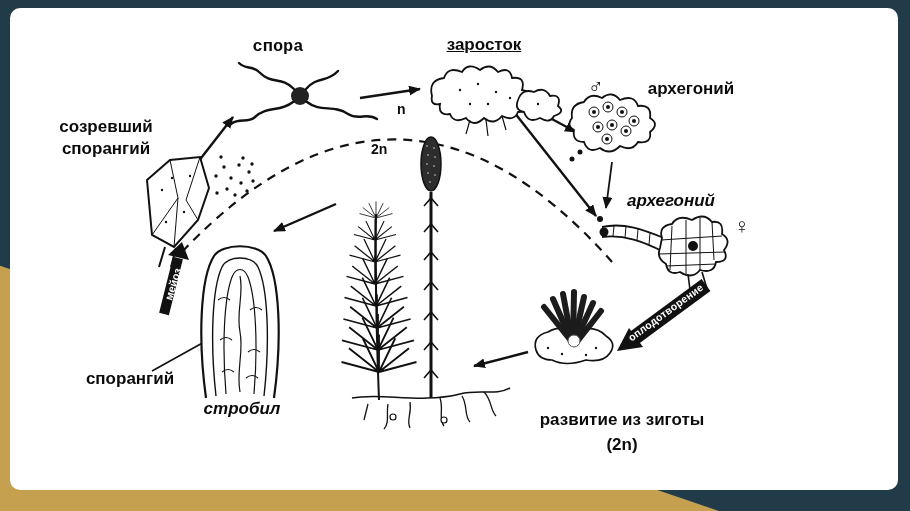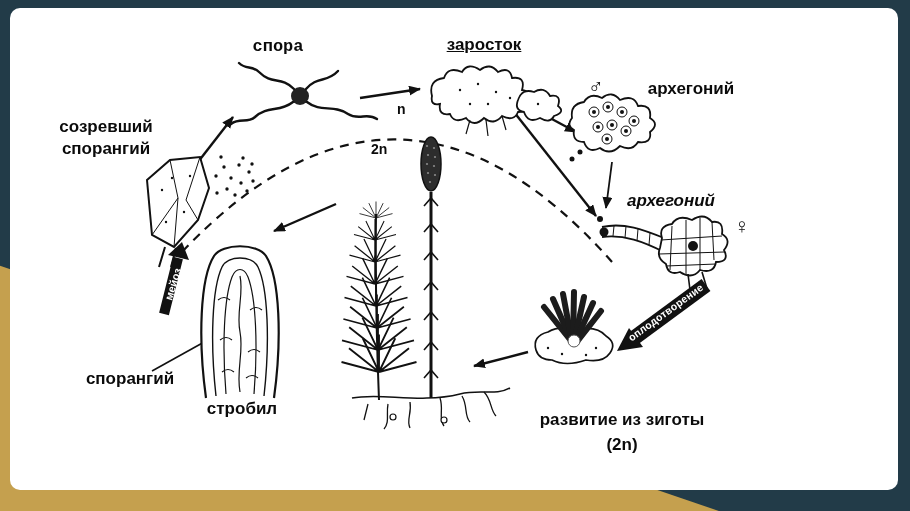--- a/index.html
+++ b/index.html
@@ -232,20 +232,20 @@
   <div class="lbl center" style="left:606px;top:190px;width:130px;font-style:italic;">архегоний</div>
 
   <div class="lbl sym" style="left:734px;top:212px;">♀</div>
 
   <div class="lbl band-text center" style="left:138px;top:277px;width:70px;transform:rotate(-73deg);">мейоз</div>
 
   <div class="lbl fert-text center" style="left:612px;top:306px;width:108px;transform:rotate(-36deg);">оплодотворение</div>
 
   <div class="lbl center" style="left:70px;top:368px;width:120px;">спорангий</div>
 
-  <div class="lbl center" style="left:192px;top:398px;width:100px;">стробил</div>
+  <div class="lbl center" style="left:192px;top:398px;width:100px;font-style:italic;">стробил</div>
 
   <div class="lbl center" style="left:496px;top:382px;width:252px;line-height:25px;">
     <br>
     <span>развитие из зиготы</span><br>
     <span>(2n)</span>
   </div>
 </div>
 
 </body></html>

